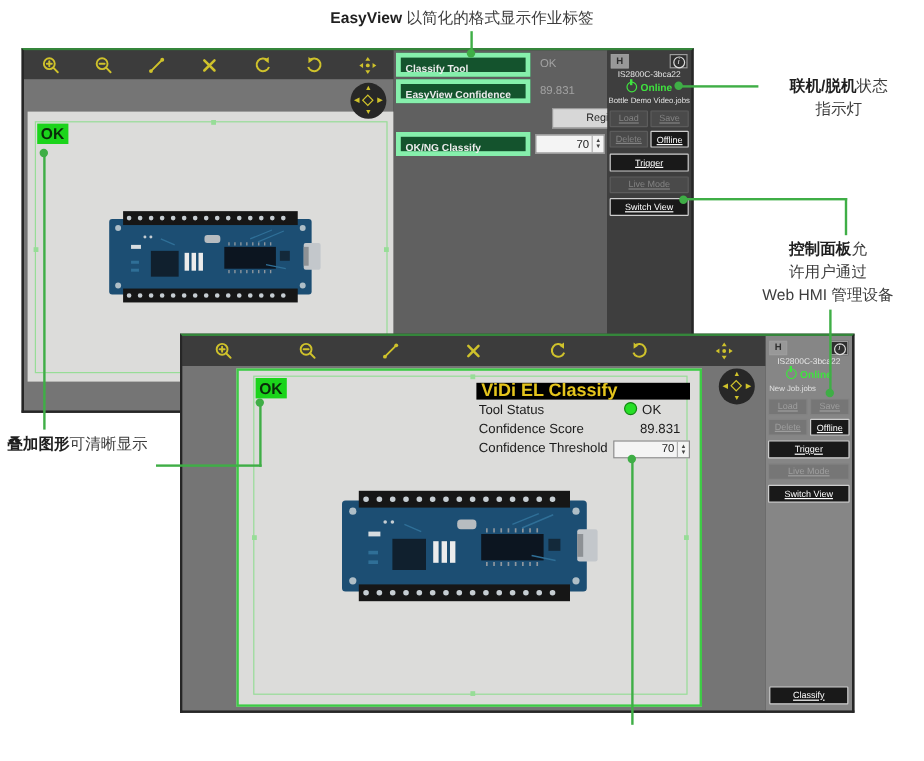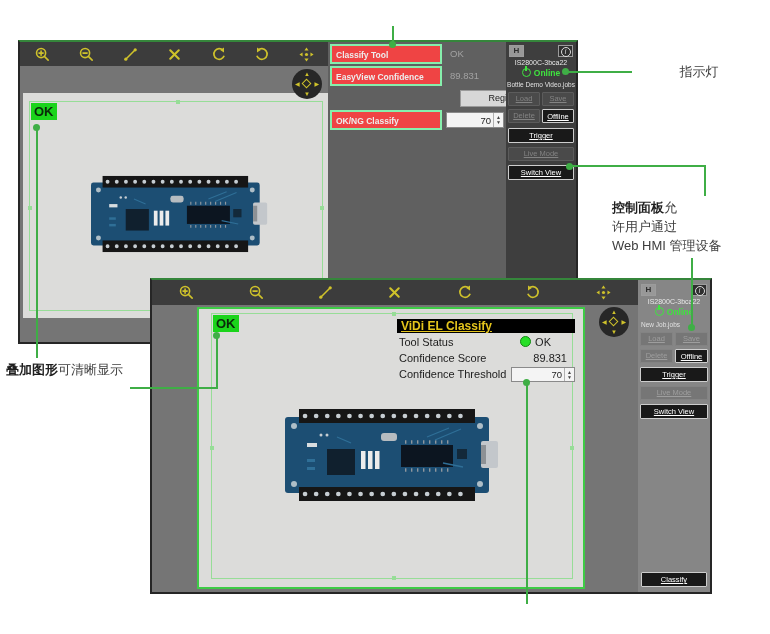--- a/index.html
+++ b/index.html
@@ -15,21 +15,21 @@
   .roi{position:absolute;border:1px solid #97dd97;}
   .rh{position:absolute;width:4px;height:4px;background:#97dd97;}
   .oklabel{position:absolute;background:#1bd41b;color:#0a2a0a;padding:0 3px;font-size:13px;font-weight:bold;line-height:17px;}
   .pcb{position:absolute;}
   .panwidget{position:absolute;width:30px;height:30px;border-radius:50%;background:#272727;}
   .pw{position:absolute;color:#cfc22b;font-size:6px;line-height:6px;}
   .pwc{position:absolute;left:11px;top:11px;width:7px;height:7px;border:1.5px solid #cfc22b;transform:rotate(45deg);box-sizing:border-box;}
   
   .cpanel{position:absolute;background:#606060;}
   .crow{position:absolute;left:0;width:100%;height:20px;}
-  .clabel{position:absolute;left:2px;top:0;width:112px;height:20px;background:#ef4444;border:2px solid #86efac;
+  .clabel{position:absolute;left:2px;top:0;width:112px;height:20px;background:#14532d;border:4px solid #86efac;
           box-sizing:border-box;color:#ededed;font-size:8.5px;font-weight:bold;line-height:18px;padding-left:4px;}
   .cval{position:absolute;left:122px;top:0;height:20px;line-height:20px;font-size:9.5px;color:#a2a2a2;}
   .cbtn{position:absolute;left:132px;top:2px;width:56px;height:15px;background:#d7d7d7;border:1px solid #9a9a9a;
         color:#222;font-size:9px;text-align:right;line-height:15px;}
   .spin{position:absolute;display:flex;background:#f4f4f4;border:1px solid #8a8a8a;box-sizing:border-box;}
   .spin .sval{flex:1;text-align:right;font-size:9.5px;color:#222;align-self:center;padding-right:2px;}
   .spin .sarr{width:9px;border-left:1px solid #b0b0b0;display:flex;flex-direction:column;align-items:center;justify-content:center;}
   .sarr span{font-size:5px;line-height:5px;color:#444;}
   
   .dpanel{position:absolute;}
@@ -45,22 +45,22 @@
   .power{display:inline-block;width:7px;height:7px;border:1.3px solid #3fe33f;border-radius:50%;position:relative;vertical-align:-1px;margin-right:3px;}
   .power::after{content:"";position:absolute;left:2.2px;top:-3px;width:1.6px;height:5px;background:#3fe33f;}
   .smbtn{position:absolute;width:15px;height:12px;border:1px solid #9c9c9c;box-sizing:border-box;}
   .smbtnA{background:#989898;color:#2e2e2e;font-size:8px;font-weight:bold;text-align:center;line-height:10px;}
   .smbtnA::before{content:"H";}
   .smbtnB{background:#2f2f2f;}
   .smbtnB::before{content:"i";display:block;width:8px;height:8px;margin:1px auto;border:1px solid #ddd;border-radius:50%;
                   font-size:6.5px;line-height:8px;color:#eee;text-align:center;font-style:italic;}
   
   .vidi{position:absolute;}
-  .vtitle{position:absolute;left:0;top:0;width:178px;height:14px;background:#000;color:#e4c41c;font-size:12px;
-          font-weight:bold;line-height:14px;padding-left:4px;box-sizing:border-box;text-decoration:underline;}
+  .vtitle{position:absolute;left:0;top:0;width:178px;height:14px;background:#000;color:#e4c41c;font-size:15px;
+          font-weight:bold;line-height:14px;padding-left:4px;box-sizing:border-box;}
   .vrow{position:absolute;left:2px;width:176px;height:16px;font-size:11px;color:#1c1c1c;line-height:16px;}
   .vval{position:absolute;top:0;line-height:16px;}
   .vdot{display:inline-block;width:9px;height:9px;border-radius:50%;background:#27df27;border:1px solid #118811;vertical-align:-1px;margin-right:4px;}
   
   .aline{position:absolute;background:#3fae46;z-index:60;}
   .adot{position:absolute;width:7px;height:7px;border-radius:50%;background:#3fae46;z-index:61;}
   .ann{position:absolute;font-size:13px;color:#3d3d3d;line-height:19px;z-index:60;}
   .ann b{color:#1f1f1f;}
 </style>
 </head>
@@ -324,33 +324,37 @@
       <div class="dbtn dis2" style="left:37px;top:52px;width:33px;height:14px">Save</div>
       <div class="dbtn dis2" style="left:2px;top:69px;width:33px;height:14px">Delete</div>
       <div class="dbtn en" style="left:37px;top:69px;width:33px;height:14px">Offline</div>
       <div class="dbtn en" style="left:2px;top:87px;width:68px;height:15px">Trigger</div>
       <div class="dbtn dis2" style="left:2px;top:106px;width:68px;height:14px">Live Mode</div>
       <div class="dbtn en" style="left:2px;top:124px;width:68px;height:15px">Switch View</div>
       <div class="dbtn en" style="left:3px;top:292px;width:66px;height:15px">Classify</div>
     </div>
   </div>
 
+  <div class="ann" style="left:220px;top:5px;width:330px;text-align:center">
+    <b>EasyView</b><span> 以简化的格式显示作业标签</span>
+  </div>
   <div class="aline" style="left:392px;top:26px;width:2px;height:18px"></div>
   <div class="adot" style="left:389px;top:41px"></div>
 
   <div class="adot" style="left:562px;top:68px"></div>
   <div class="aline" style="left:568px;top:71px;width:64px;height:2px"></div>
   <div class="ann" style="left:636px;top:62px;width:126px;text-align:center">
+    <div><b>联机/脱机</b><span>状态</span></div>
     <div>指示灯</div>
   </div>
 
   <div class="adot" style="left:566px;top:163px"></div>
   <div class="aline" style="left:572px;top:165px;width:134px;height:2px"></div>
   <div class="aline" style="left:704px;top:165px;width:2px;height:31px"></div>
-  <div class="ann" style="left:612px;top:198px;width:156px;text-align:left">
+  <div class="ann" style="left:612px;top:198px;width:156px;text-align:center">
     <div><b>控制面板</b><span>允</span></div>
     <div>许用户通过</div>
     <div>Web HMI 管理设备</div>
   </div>
   <div class="aline" style="left:691px;top:258px;width:2px;height:68px"></div>
   <div class="adot" style="left:688px;top:324px"></div>
 
   <div class="adot" style="left:33px;top:124px"></div>
   <div class="aline" style="left:36px;top:128px;width:2px;height:230px"></div>
   <div class="ann" style="left:6px;top:360px;width:140px">

